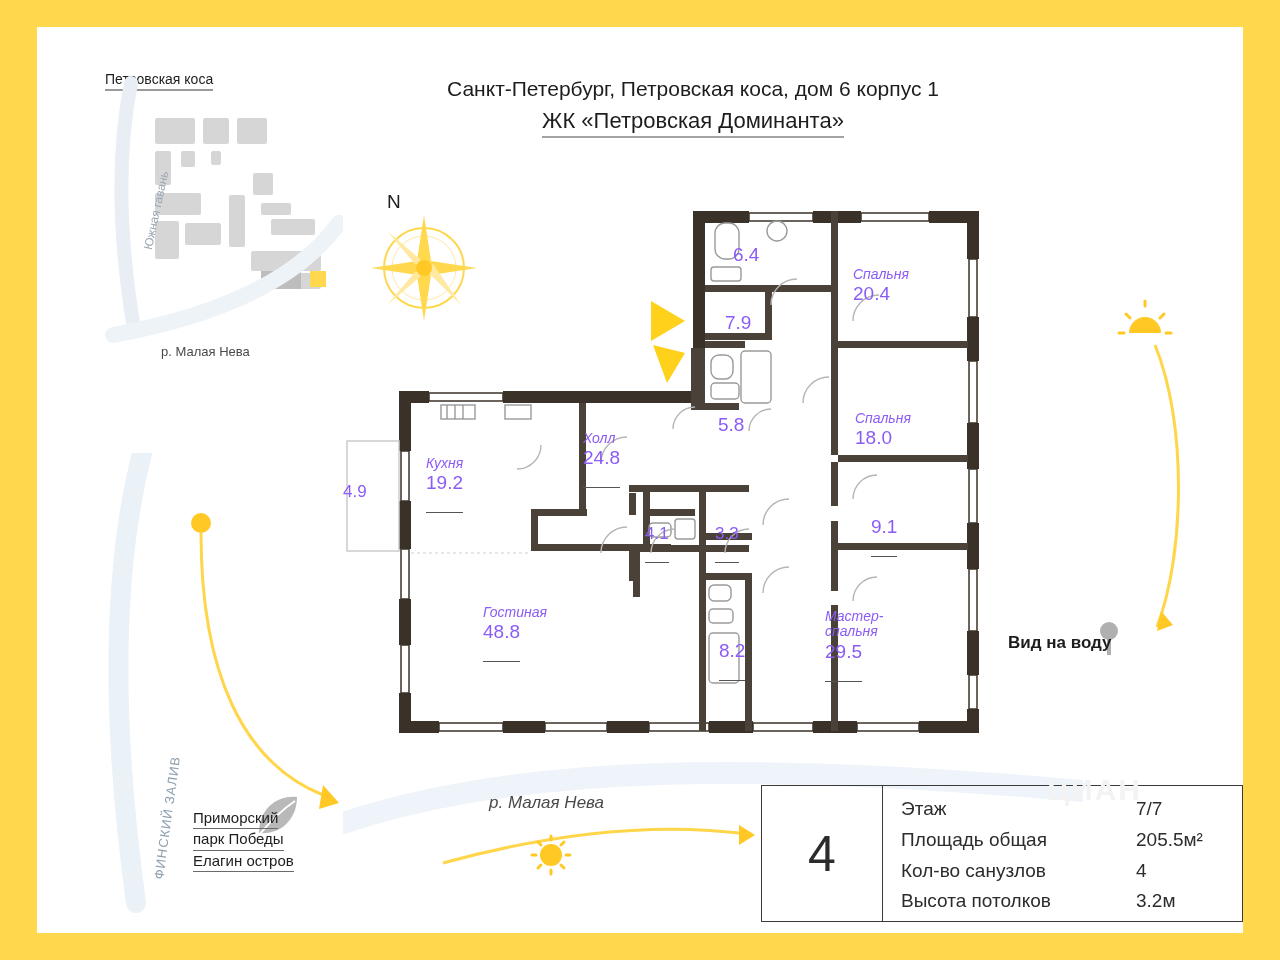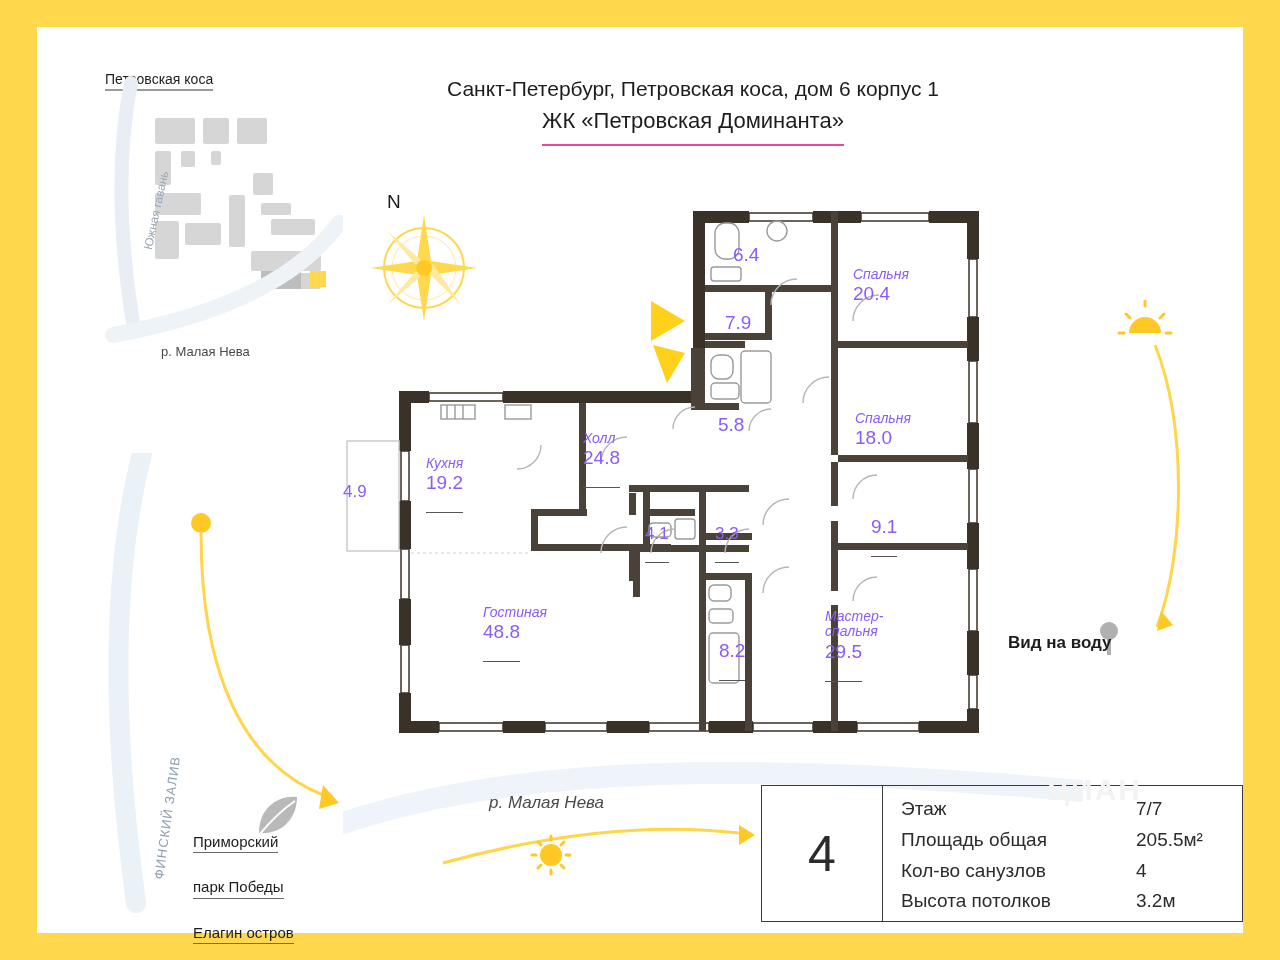--- a/index.html
+++ b/index.html
@@ -24,21 +24,21 @@
 
   
   .header{
     position:absolute;left:290px;top:38px;width:720px;
     text-align:center;color:#1d1d1d;
   }
   .header .h1{font-size:23px;letter-spacing:.2px;}
   .header .h2{font-size:21px;margin-top:6px;}
   .header .h3{
     font-size:22px;margin-top:7px;display:inline-block;
-    border-bottom:2px solid #ec4899;padding-bottom:10px;
+    border-bottom:2px solid #a3a3a3;padding-bottom:2px;
   }
 
   
   .minimap{position:absolute;left:60px;top:40px;width:240px;height:300px;}
   .minimap-title{
     position:absolute;left:62px;top:38px;
     font-size:14px;color:#1d1d1d;
     border-bottom:2px solid #9a9a9a;padding-bottom:2px;
   }
   .label-rot{
@@ -47,21 +47,21 @@
     transform-origin:0 0;
     white-space:nowrap;
   }
   .river-label{
     position:absolute;font-size:13px;color:#4a4a4a;white-space:nowrap;
   }
   .park-label{
     position:absolute;left:150px;top:775px;width:185px;
     font-size:15px;color:#1d1d1d;line-height:1.35;text-align:left;
   }
-  .park-label span{border-bottom:1.5px solid #6a6a6a;display:inline-block;margin-top:24px;}
+  .park-label span{border-bottom:1.5px solid #6a6a6a;display:inline-block;}
   .view-label{
     position:absolute;left:965px;top:600px;
     font-size:17px;font-weight:bold;color:#1d1d1d;white-space:nowrap;
   }
 
   
   .infotable{
     position:absolute;left:718px;top:752px;width:480px;height:135px;
     border:1.5px solid #3a3a3a;display:flex;
   }

